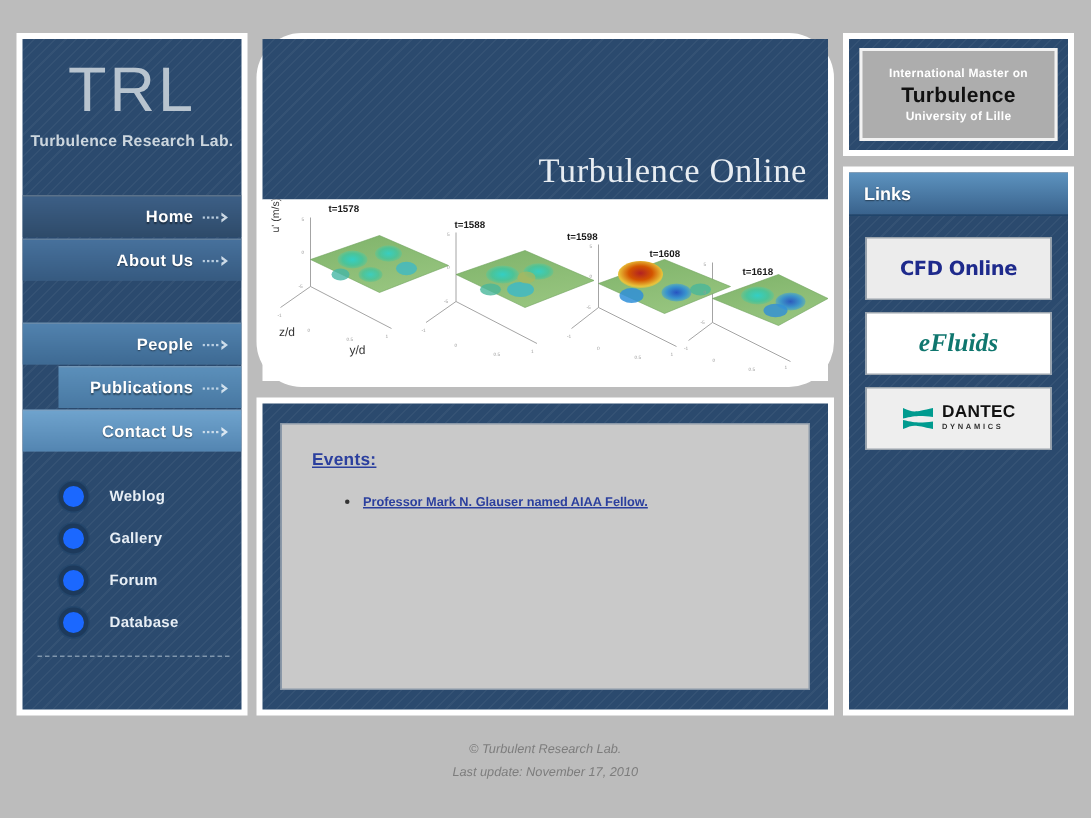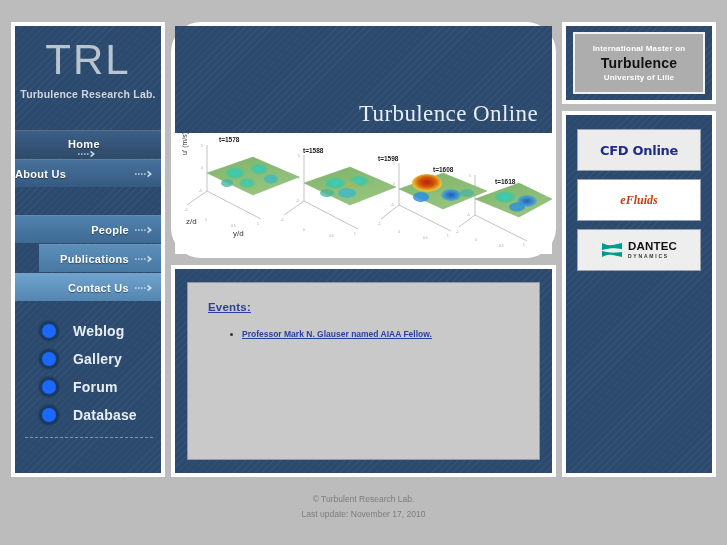--- a/index.html
+++ b/index.html
@@ -84,22 +84,22 @@
     text-shadow: 0 1px 1px rgba(0,0,0,0.45);
     letter-spacing: 0.3px;
   }
   .menu-arrow {
     margin-left: 6px;
     display: inline-flex;
     align-items: center;
     opacity: 0.85;
   }
 
-  .m0 { background: linear-gradient(180deg,#3c5f86 0%, #2e4a69 100%); flex-direction: column; }
-  .m1 { background: linear-gradient(180deg,#47719c 0%, #365a80 100%); justify-content: space-between; }
+  .m0 { background: linear-gradient(180deg,#3c5f86 0%, #2e4a69 100%); }
+  .m1 { background: linear-gradient(180deg,#47719c 0%, #365a80 100%); }
   .m2 { background: linear-gradient(180deg,#5182ae 0%, #3e6a93 100%); margin-top: 28px; }
   .m3 { background: linear-gradient(180deg,#5b8fba 0%, #4878a2 100%); margin-left: 24px; }
   .m4 { background: linear-gradient(180deg,#6fa3cd 0%, #5385b1 100%); }
 
   
   .quick {
     margin-top: 16px;
     padding-left: 24px;
   }
   .quick-item {
@@ -112,21 +112,21 @@
   .dot-icon {
     width: 20px; height: 20px;
     border-radius: 50%;
     background: #1b68ff;
     border: 3px solid #1d3a5c;
     box-shadow: 0 0 0 1px #24466b;
     flex: 0 0 auto;
   }
   .quick-label {
     margin-left: 14px;
-    font-size: 14px;
+    font-size: 10px;
     font-weight: bold;
     color: #e7eef5;
     letter-spacing: 0.2px;
   }
   .dash-sep {
     margin: 8px 8px 0 10px;
     border-top: 1px dashed #7f95ac;
     height: 0;
   }
 
@@ -307,22 +307,22 @@
   }
   .badge-cfd { background: #ececec; }
   .badge-cfd .t {
     font-size: 13px; font-weight: bold;
     color: #1e2a8c; letter-spacing: -0.3px;
     font-family: "DejaVu Sans", sans-serif;
   }
   .badge-ef { background: #ffffff; }
   .badge-ef .t {
     font-family: "Liberation Serif", serif;
-    font-size: 12px; font-style: italic; font-weight: bold;
-    color: #c2410c;
+    font-size: 17px; font-style: italic; font-weight: bold;
+    color: #0f766e;
   }
   .badge-dt { background: #eeeeee; gap: 5px; }
   .dantec-mark {
     width: 22px; height: 16px;
     flex: 0 0 auto;
     position: relative;
   }
   .dantec-txt { display: flex; flex-direction: column; line-height: 1; }
   .dantec-txt .d1 {
     font-size: 11.5px; font-weight: bold; color: #111;
@@ -337,20 +337,21 @@
   #footer {
     position: absolute;
     left: 0; top: 492px;
     width: 727px;
     text-align: center;
   }
   #footer div {
     font-size: 8.5px;
     color: #7d7d7d;
     line-height: 15px;
+    font-style: italic;
   }
 </style>
 </head>
 <body>
 
 <div class="page">
 
   <div id="sidebar">
     <div id="sidebar-inner" class="navy">
 
@@ -598,20 +599,23 @@
         <div id="master-box">
           <div class="master-l1">International Master on</div>
           <div class="master-l2">Turbulence</div>
           <div class="master-l3">University of Lille</div>
         </div>
       </div>
     </div>
 
     <div id="links-wrap">
       <div id="links-inner" class="navy">
+        <div id="links-header">
+          <span class="t">Links</span>
+        </div>
         <div id="links-body">
 
           <div class="link-badge badge-cfd">
             <span class="t">CFD Online</span>
           </div>
 
           <div class="link-badge badge-ef">
             <span class="t">eFluids</span>
           </div>
 

